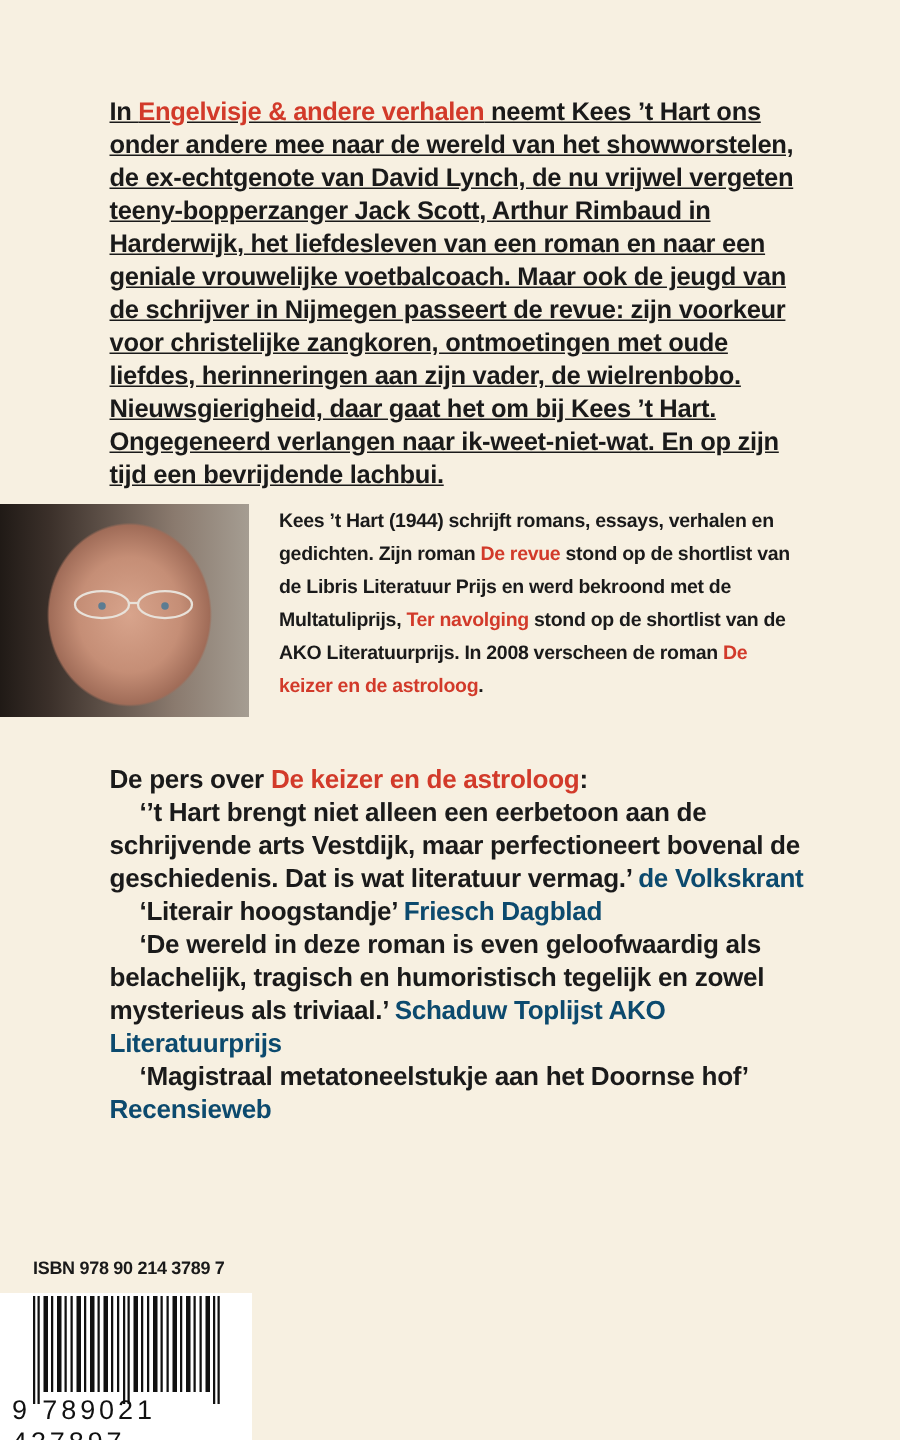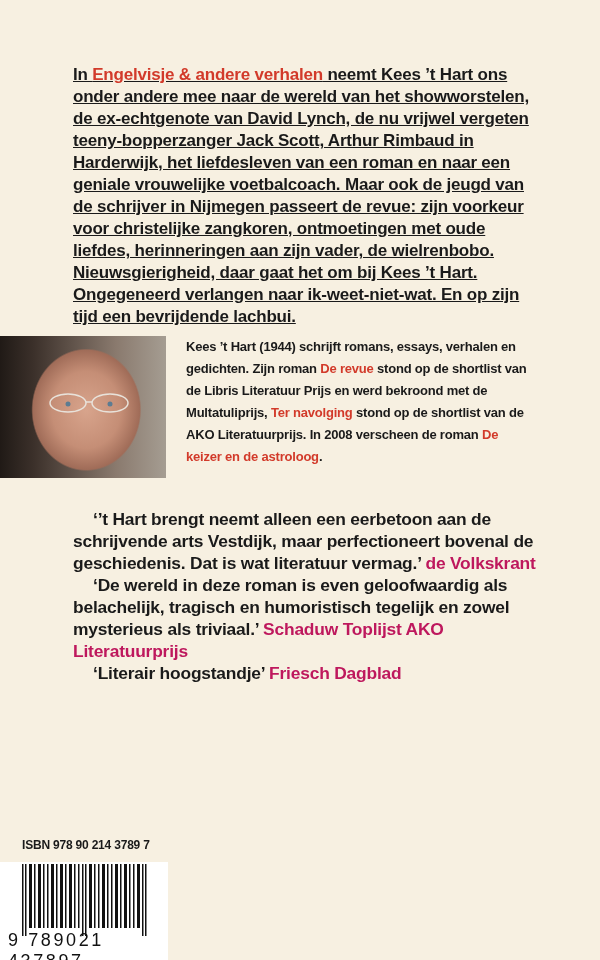--- a/index.html
+++ b/index.html
@@ -3,21 +3,21 @@
 <meta charset="utf-8">
 <style>
   html, body { margin: 0; padding: 0; }
   body {
     width: 600px; height: 960px; overflow: hidden; position: relative;
     background: #f7f0e1;
     font-family: "Liberation Sans", "DejaVu Sans", sans-serif;
     color: #1a1a1a;
   }
   .red { color: #d23a2a; }
-  .blue { color: #be185d; }
+  .blue { color: #0c4a6e; }
   .blurb {
     position: absolute; left: 73px; top: 64px; width: 470px;
     font-size: 17px; line-height: 22px; font-weight: bold; letter-spacing: -0.2px; text-decoration: underline;
   }
   .photo {
     position: absolute; left: 0; top: 336px; width: 166px; height: 142px;
     background:
       radial-gradient(ellipse 46% 60% at 52% 52%, #d8a48c 0%, #c58e76 45%, #a06c58 70%, transparent 72%),
       linear-gradient(90deg, #201a16 0%, #3b302a 20%, #8a7a6e 70%, #a59d92 100%);
     overflow: hidden;
@@ -61,23 +61,25 @@
     <circle cx="24" cy="12" r="2.5" fill="#5c7c92"></circle>
     <circle cx="66" cy="12" r="2.5" fill="#5c7c92"></circle>
   </svg>
 </div>
 
 <div class="bio">
   <span>Kees ’t Hart (1944) schrijft romans, essays, verhalen en gedichten. Zijn roman </span><span class="red">De revue</span><span> stond op de shortlist van de Libris Literatuur Prijs en werd bekroond met de Multatuliprijs, </span><span class="red">Ter navolging</span><span> stond op de shortlist van de AKO Literatuurprijs. In 2008 verscheen de roman </span><span class="red">De keizer en de astroloog</span><span>.</span>
 </div>
 
 <div class="press">
-  <p class="ind"><span>‘’t Hart brengt neemt alleen een eerbetoon aan de schrijvende arts Vestdijk, maar perfectioneert bovenal de geschiedenis. Dat is wat literatuur vermag.’ </span><span class="blue">de Volkskrant</span></p>
+  <p><span>De pers over </span><span class="red">De keizer en de astroloog</span><span>:</span></p>
+  <p class="ind"><span>‘’t Hart brengt niet alleen een eerbetoon aan de schrijvende arts Vestdijk, maar perfectioneert bovenal de geschiedenis. Dat is wat literatuur vermag.’ </span><span class="blue">de Volkskrant</span></p>
+  <p class="ind"><span>‘Literair hoogstandje’ </span><span class="blue">Friesch Dagblad</span></p>
   <p class="ind"><span>‘De wereld in deze roman is even geloofwaardig als belachelijk, tragisch en humoristisch tegelijk en zowel mysterieus als triviaal.’ </span><span class="blue">Schaduw Toplijst AKO Literatuurprijs</span></p>
-  <p class="ind"><span>‘Literair hoogstandje’ </span><span class="blue">Friesch Dagblad</span></p>
+  <p class="ind"><span>‘Magistraal metatoneelstukje aan het Doornse hof’ </span><span class="blue">Recensieweb</span></p>
 </div>
 
 <div class="isbn">ISBN 978 90 214 3789 7</div>
 
 <div class="barcode-box">
   <svg width="156" height="72" viewBox="0 0 156 72">
     <g fill="#111">
       <rect x="14" y="0" width="1.5" height="72"></rect>
         <rect x="17" y="0" width="1.5" height="72"></rect>
       <rect x="21" y="0" width="3" height="64"></rect>

